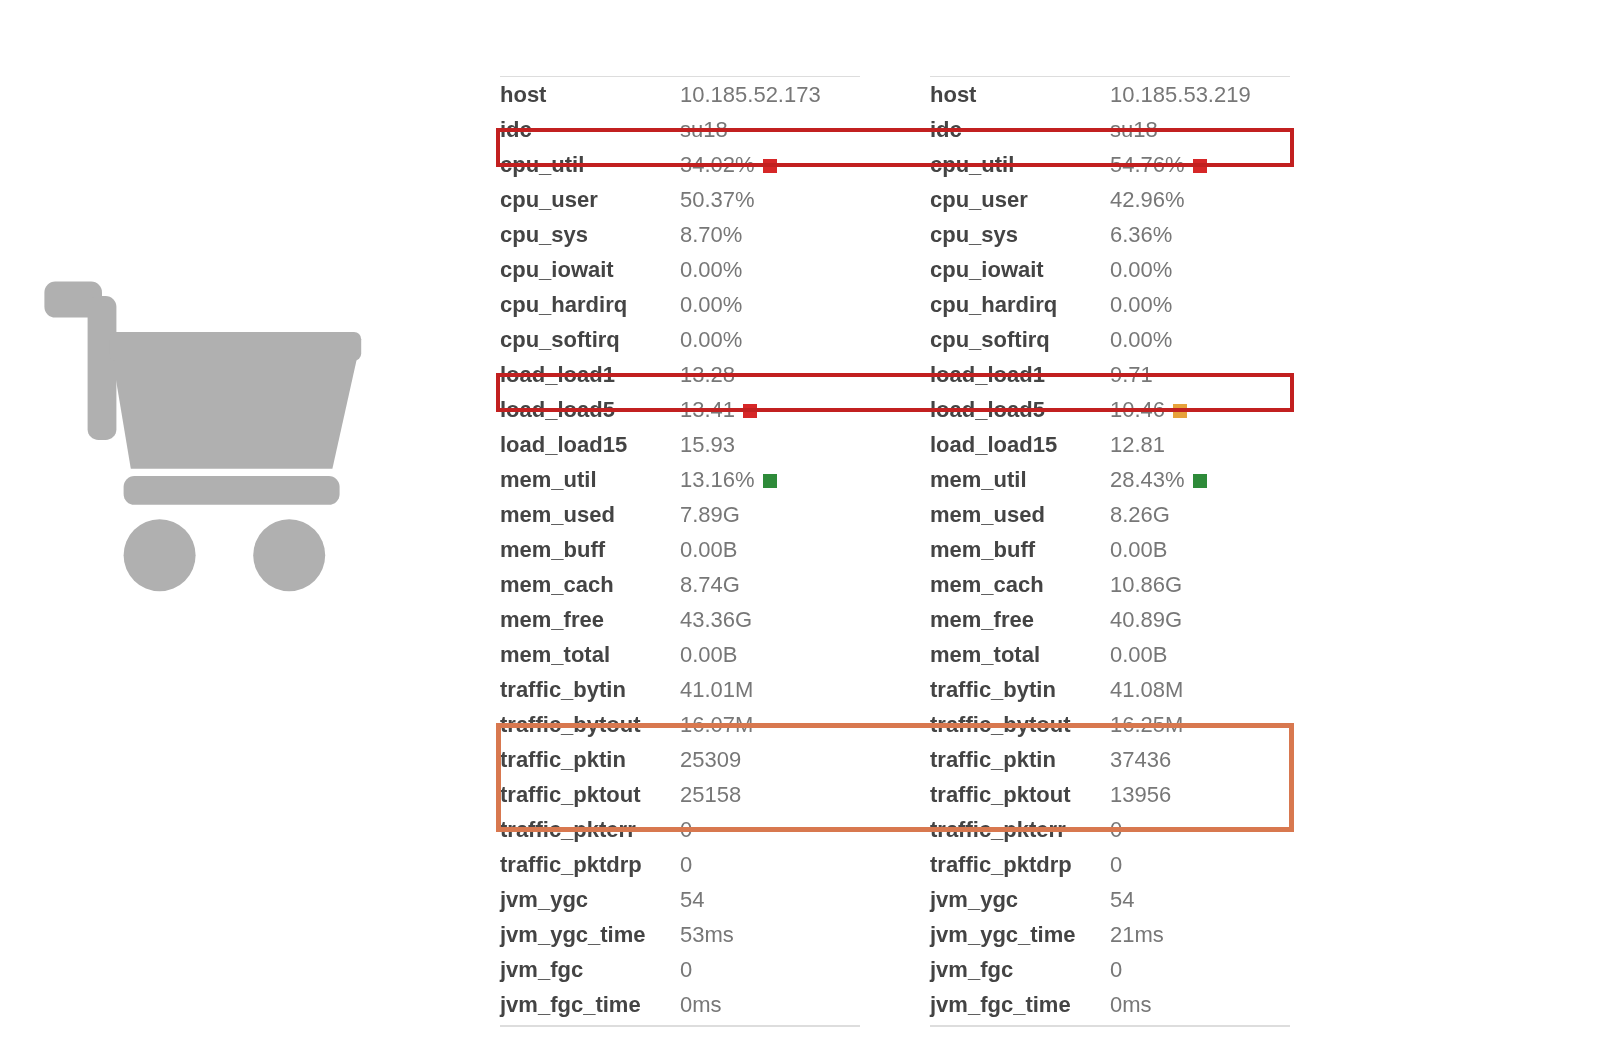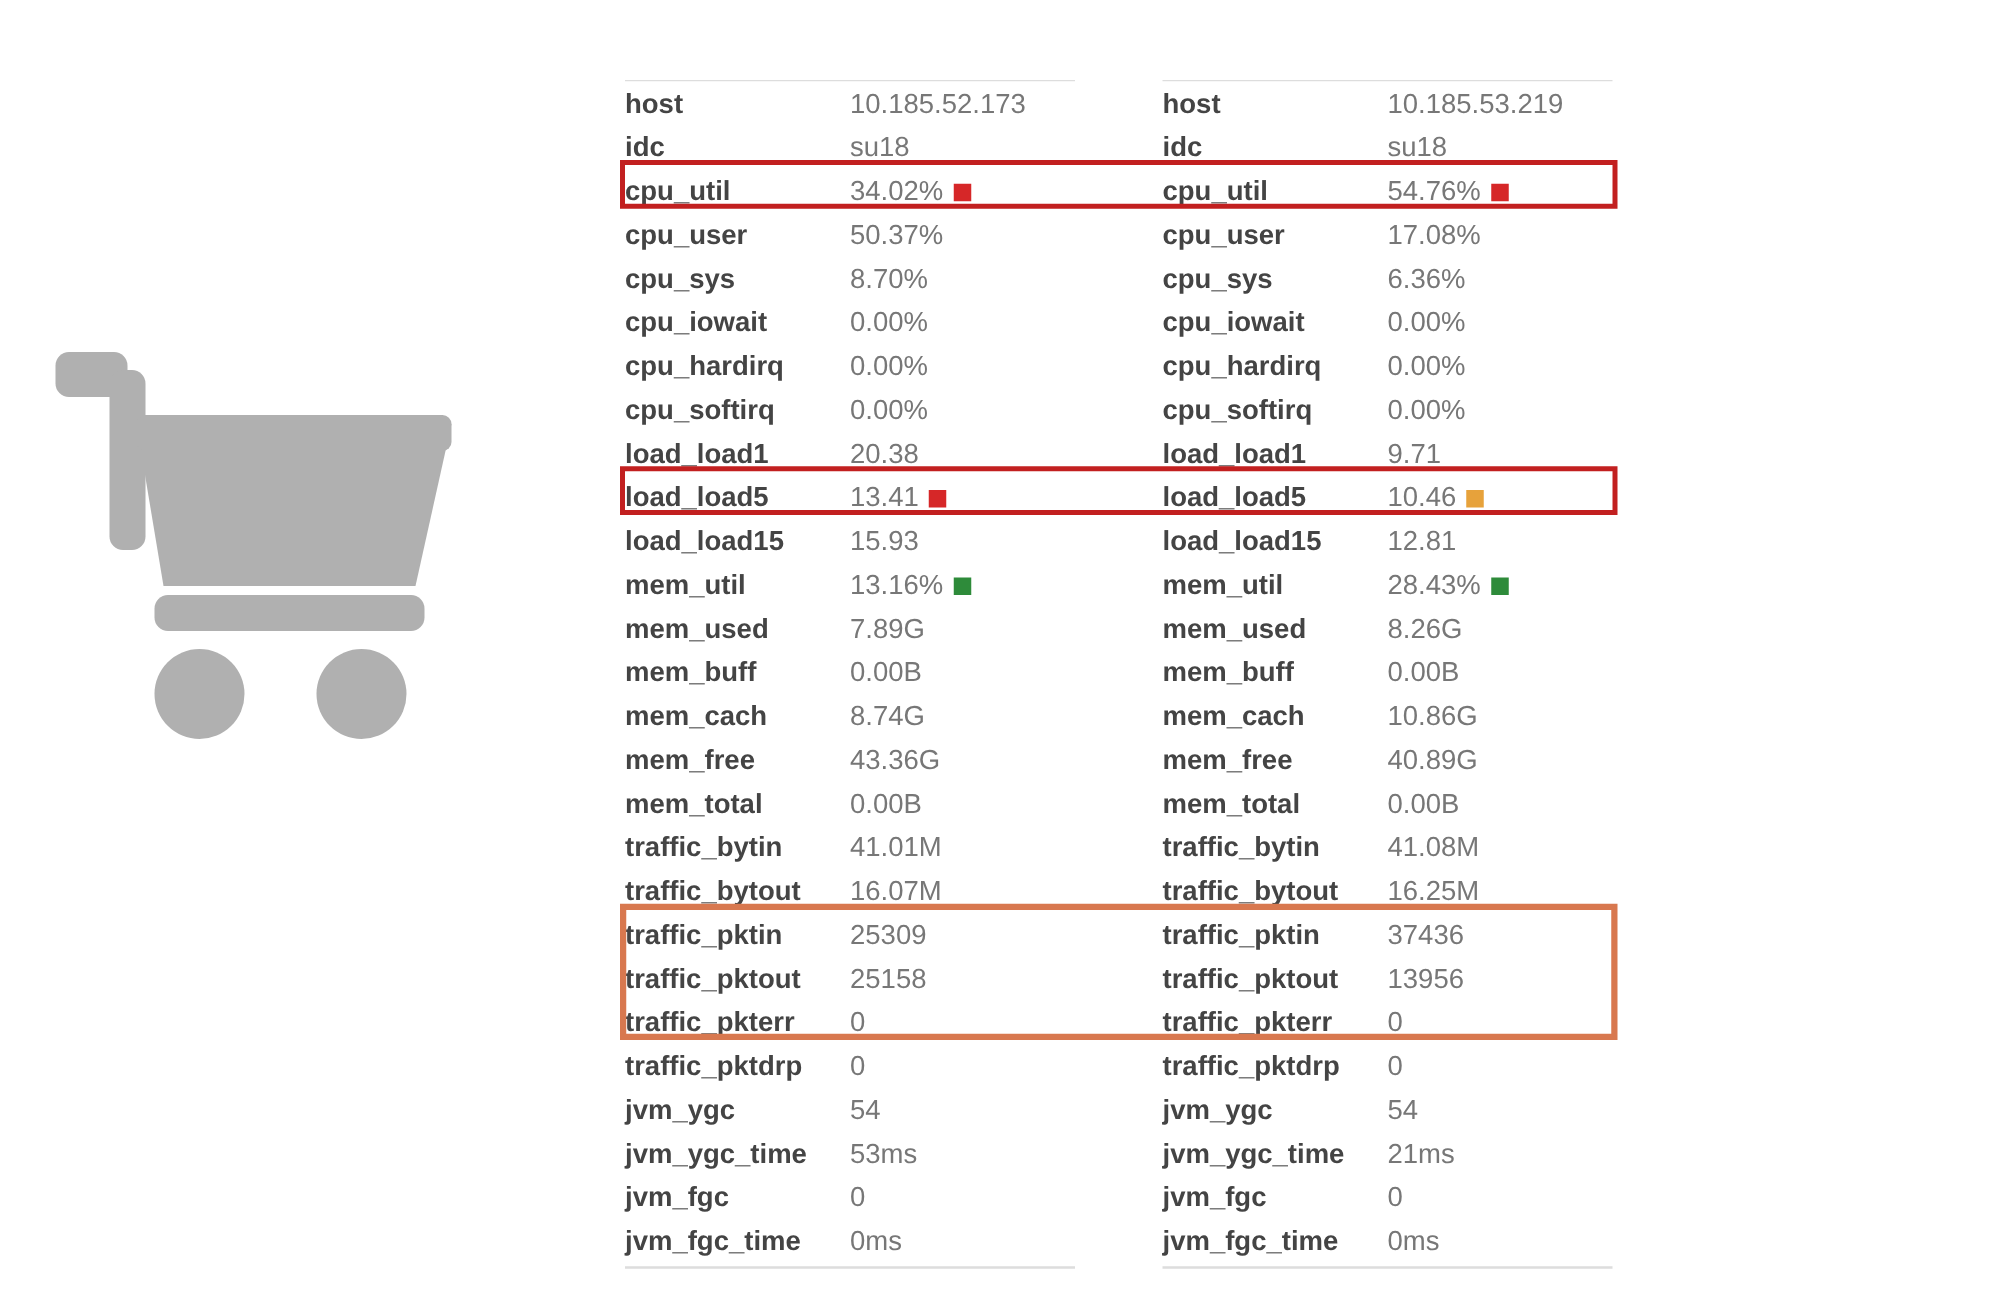--- a/index.html
+++ b/index.html
@@ -24,21 +24,21 @@
     height: 360px;
   }
   .tables-wrap {
     position: absolute;
     left: 500px;
     top: 60px;
     width: 840px;
   }
   .metrics-col {
     position: absolute;
-    top: 4px;
+    top: 16px;
     width: 360px;
     font-size: 22px;
     line-height: 1;
     border-top: 1px solid #ddd;
   }
   .col-left  { left: 0; }
   .col-right { left: 430px; }
 
   .row {
     display: flex;
@@ -139,21 +139,21 @@
         <div class="row">
           <span class="k">cpu_hardirq</span>
           <span class="v"><span>0.00%</span></span>
         </div>
         <div class="row">
           <span class="k">cpu_softirq</span>
           <span class="v"><span>0.00%</span></span>
         </div>
         <div class="row">
           <span class="k">load_load1</span>
-          <span class="v"><span>20.38</span></span>
+          <span class="v"><span>13.28</span></span>
         </div>
         <div class="row">
           <span class="k">load_load5</span>
           <span class="v"><span>13.41</span><span class="swatch sw-red"></span></span>
         </div>
         <div class="row">
           <span class="k">load_load15</span>
           <span class="v"><span>15.93</span></span>
         </div>
         <div class="row">
@@ -230,21 +230,21 @@
         <div class="row">
           <span class="k">idc</span>
           <span class="v"><span>su18</span></span>
         </div>
         <div class="row">
           <span class="k">cpu_util</span>
           <span class="v"><span>54.76%</span><span class="swatch sw-red"></span></span>
         </div>
         <div class="row">
           <span class="k">cpu_user</span>
-          <span class="v"><span>17.08%</span></span>
+          <span class="v"><span>42.96%</span></span>
         </div>
         <div class="row">
           <span class="k">cpu_sys</span>
           <span class="v"><span>6.36%</span></span>
         </div>
         <div class="row">
           <span class="k">cpu_iowait</span>
           <span class="v"><span>0.00%</span></span>
         </div>
         <div class="row">

